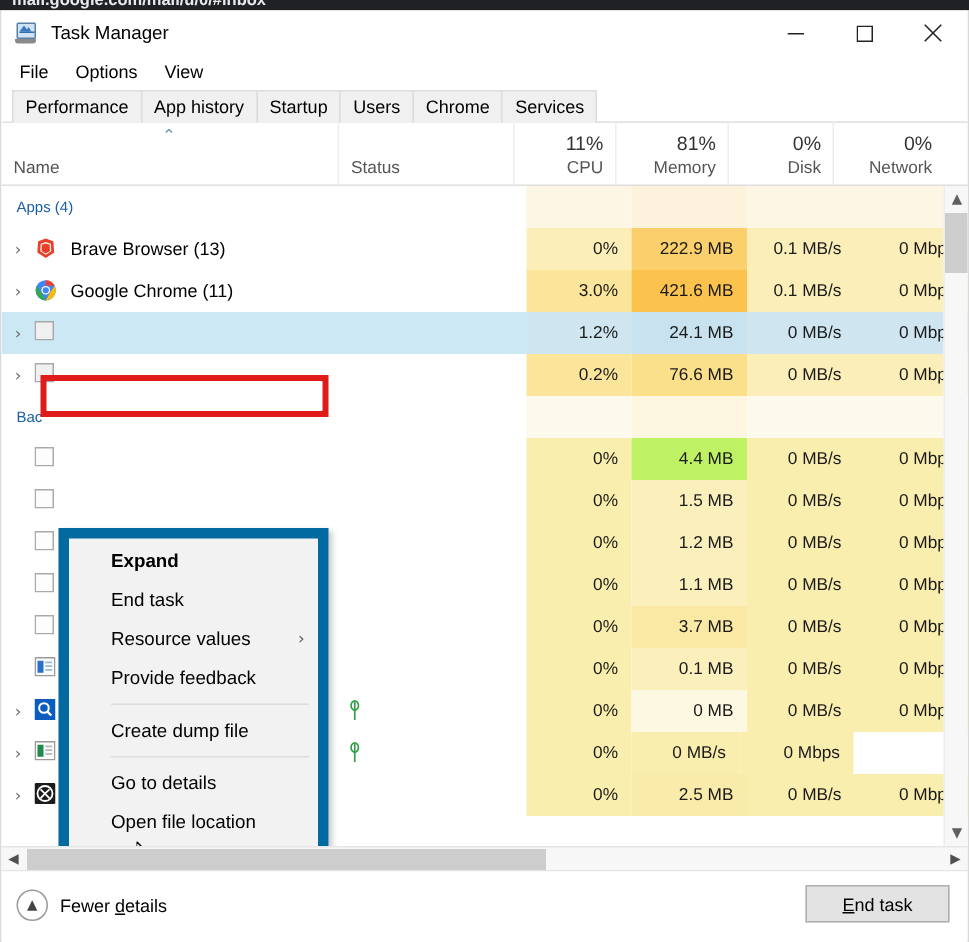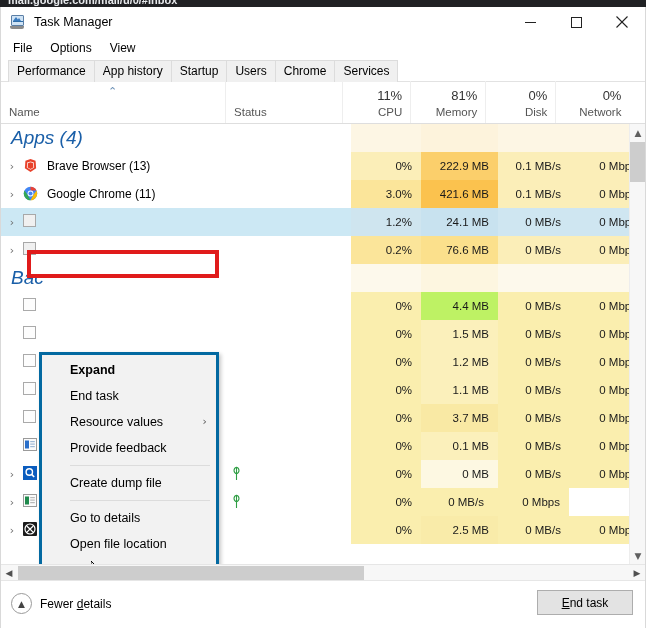--- a/index.html
+++ b/index.html
@@ -123,21 +123,21 @@
   .row.group-head { color:#1a5fa8; font-size:13.5px; }
   .row .name {
     position:relative; width:230px; display:flex; align-items:center; height:28px; flex:none;
   }
   .row .chev {
     width:22px; text-align:center; color:#6d6d6d; font-size:11px; flex:none;
     font-family:"DejaVu Sans", sans-serif;
   }
   .row .pico { width:18px; height:16px; flex:none; position:relative; margin-right:6px; }
   .row .nm { white-space:nowrap; overflow:hidden; }
-  .row.group-head .nm { margin-left:-2px; padding-left:12px; font-size:19px;font-style:italic; }
+  .row.group-head .nm { margin-left:-2px; padding-left:12px; font-size:10px; }
   .row .status { width:120px; flex:none; position:relative; height:28px; }
   .row .cell {
     flex:none; text-align:right; padding-right:9px; font-size:11.5px;
     height:28px; line-height:28px; color:#1a1a1a;
   }
   .c-cpu { width:70px; }
   .c-mem { width:77px; }
   .c-disk { width:72px; }
   .c-net { width:76px; }
 
@@ -196,21 +196,21 @@
   .endtask-btn {
     position:absolute; right:12px; top:9px; width:96px; height:25px;
     background:#e3e3e3; border:1px solid #adadad;
     font-size:12px; color:#000; display:flex; align-items:center; justify-content:center;
   }
   .endtask-btn u { text-decoration:underline; }
 
   
   .ctxmenu {
     position:absolute; left:38px; top:228px; width:180px;
-    background:#f2f2f2; border:3px solid #0369a1;
+    background:#f2f2f2; border:7px solid #0369a1;
     box-shadow: 2px 2px 4px rgba(0,0,0,0.22);
     padding:2px 0 2px 0; z-index:40;
   }
   .ctxmenu .item {
     position:relative; height:26px; line-height:26px;
     padding-left:28px; font-size:12.5px; color:#000; white-space:nowrap;
   }
   .ctxmenu .item.bold { font-weight:bold; }
   .ctxmenu .item .sub {
     position:absolute; right:9px; top:0; color:#5a5a5a; font-size:11px;

